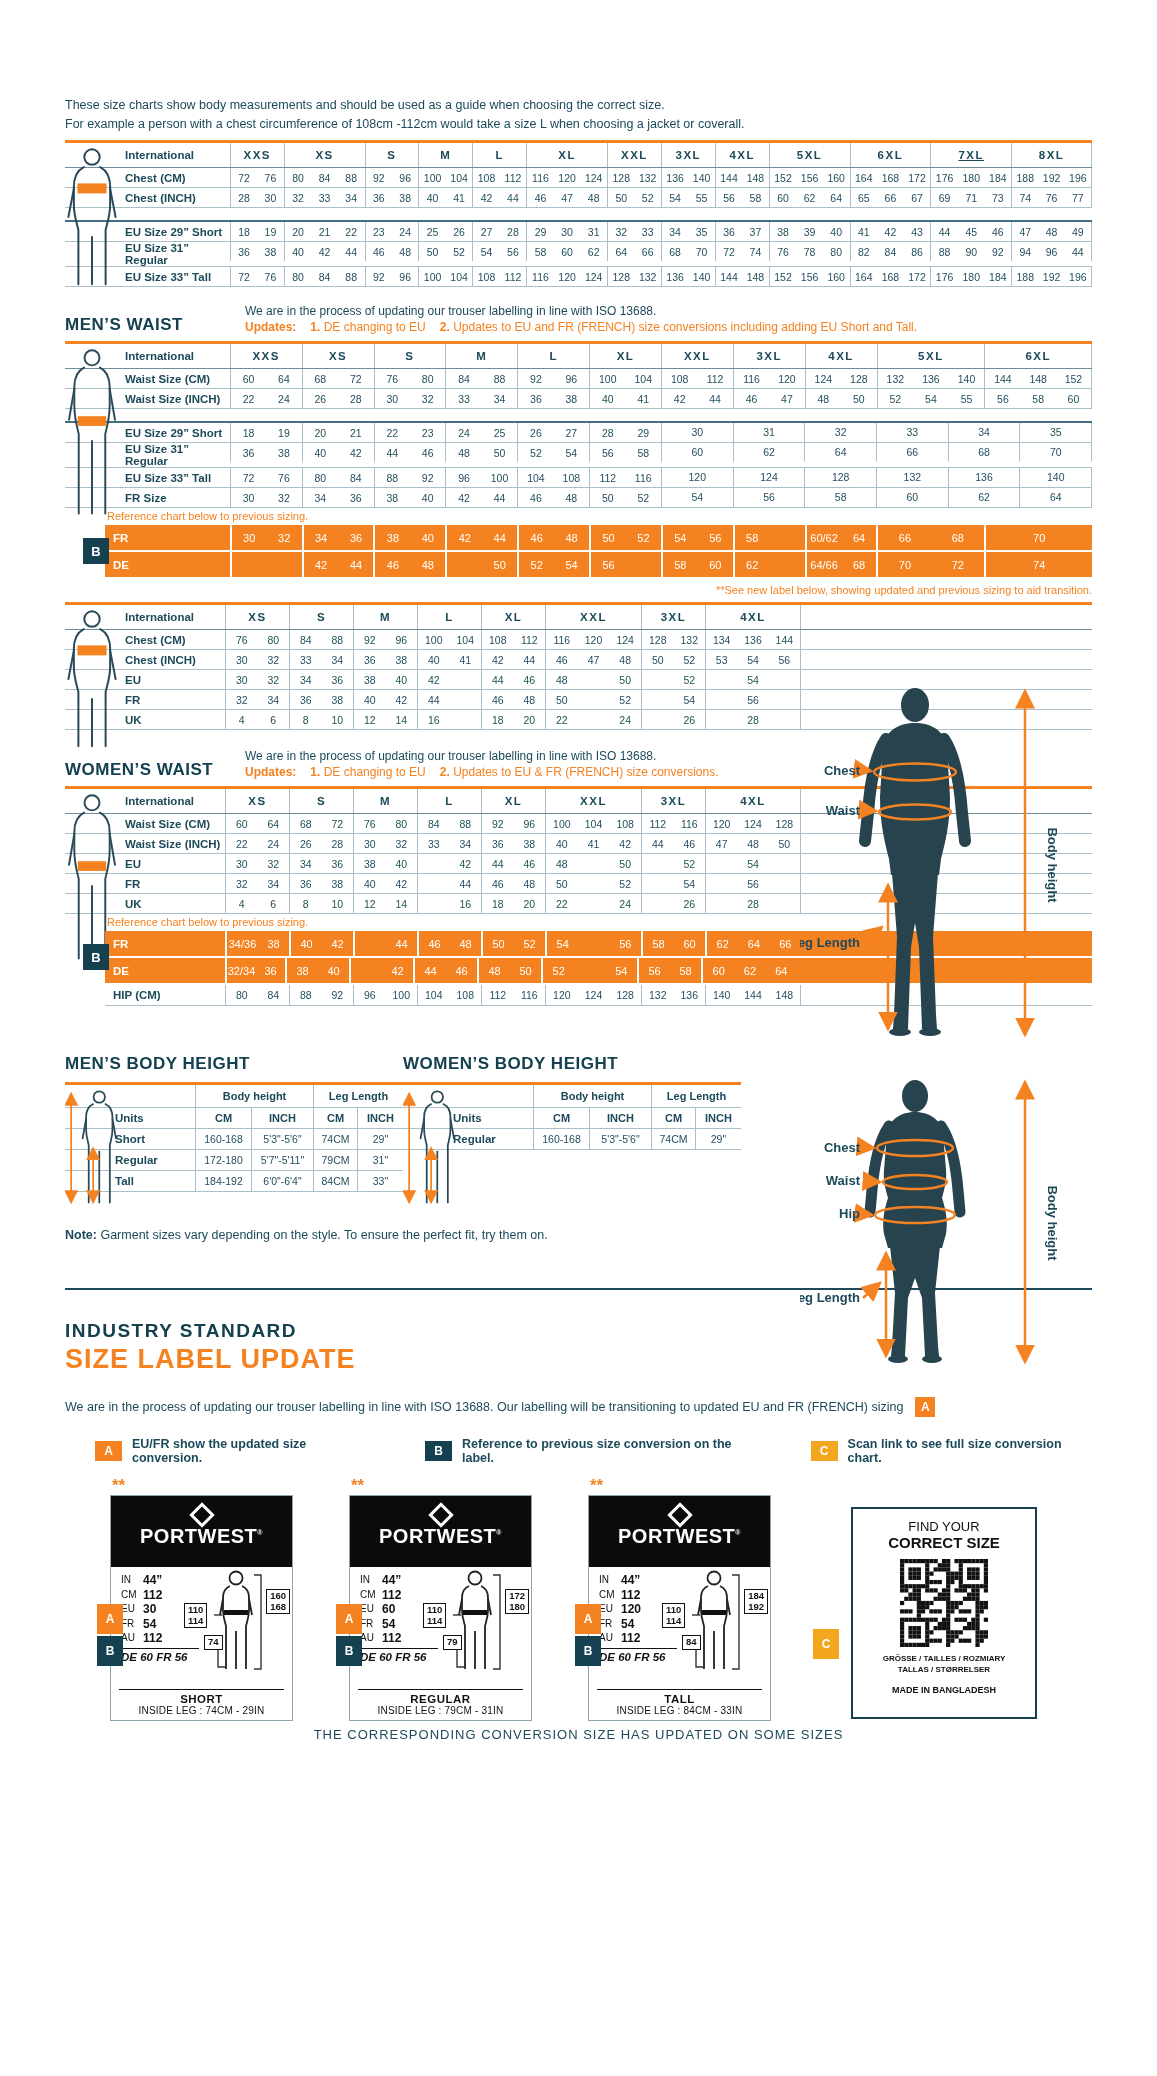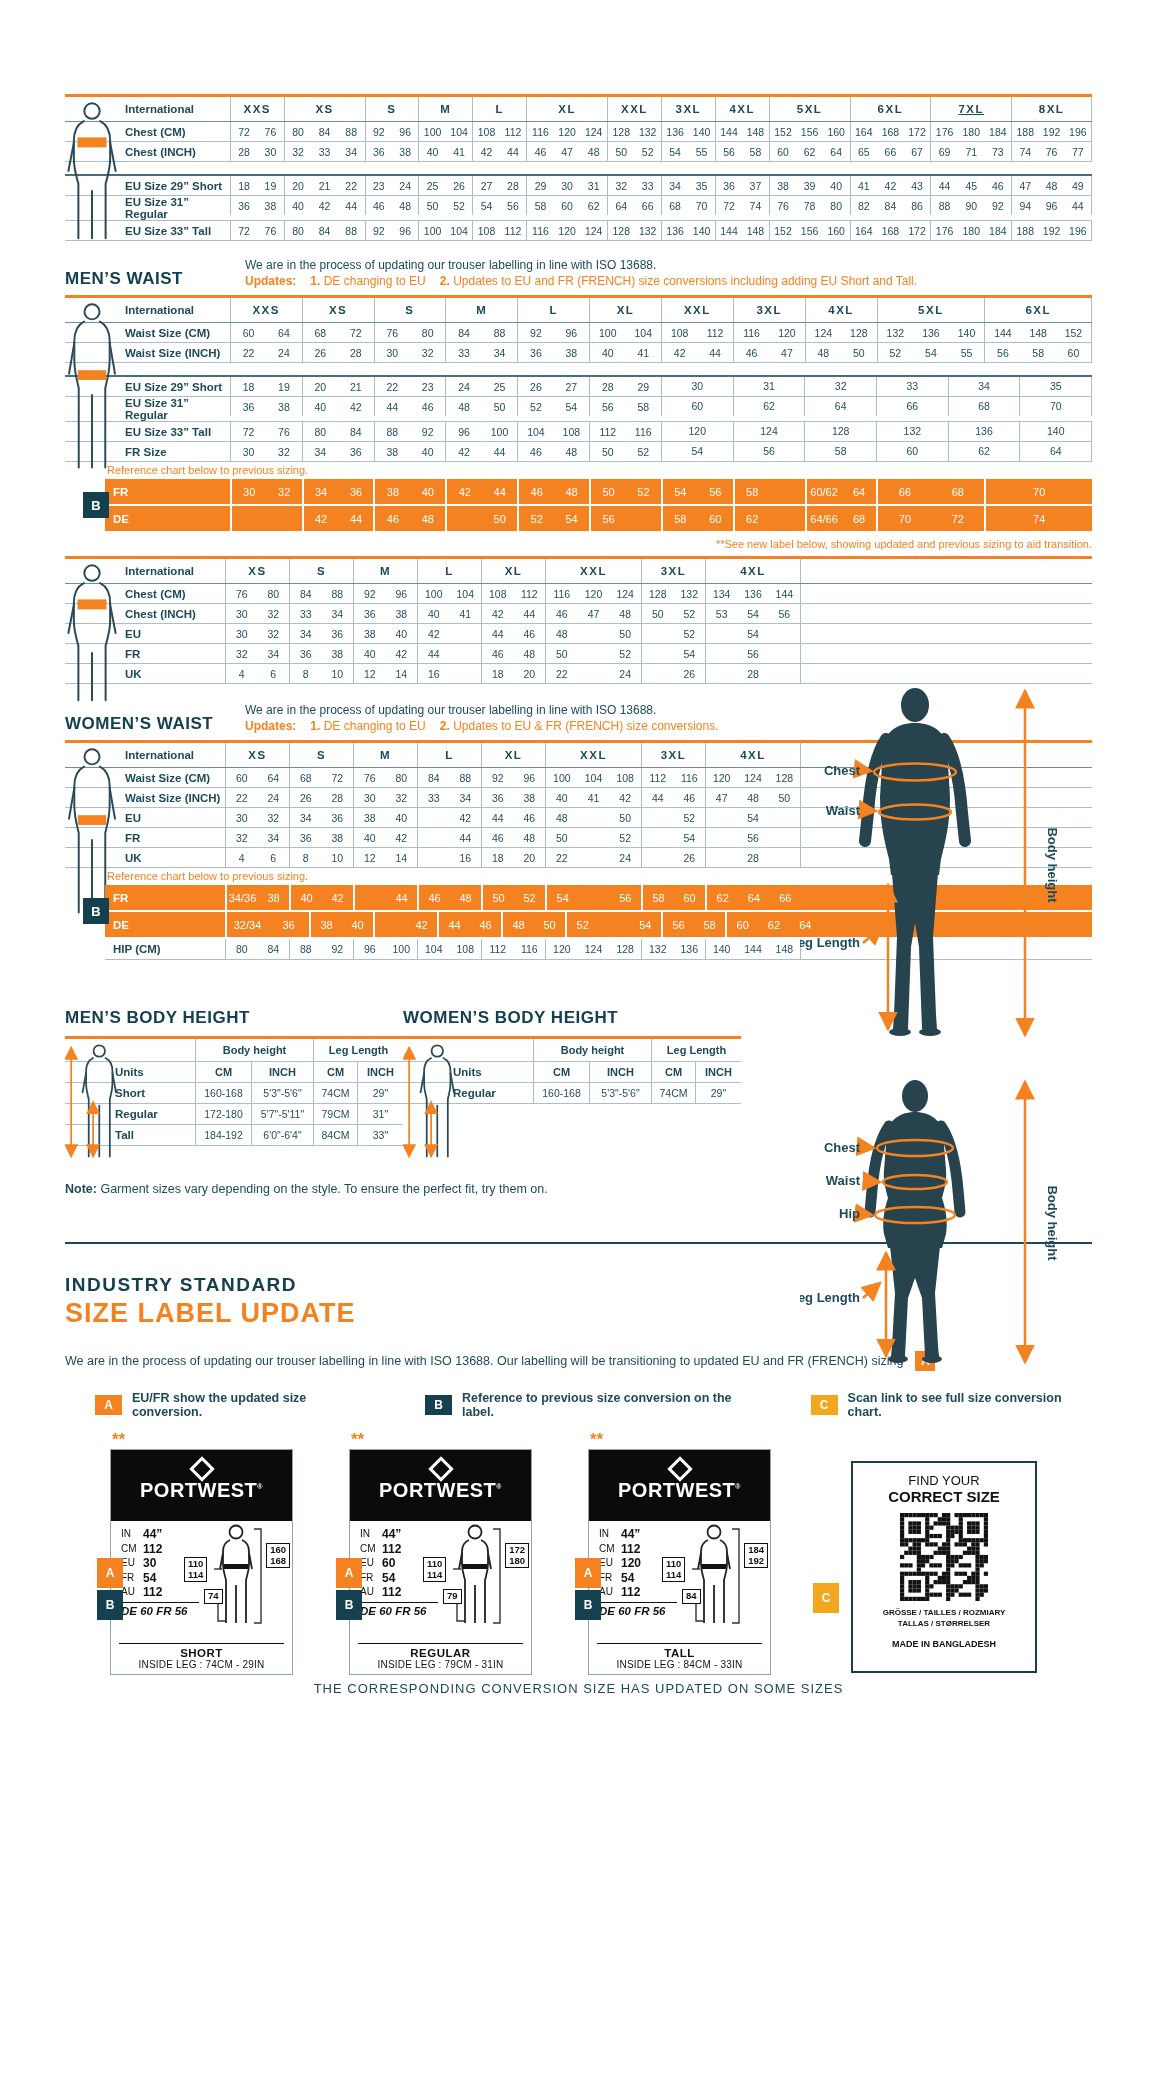--- a/index.html
+++ b/index.html
@@ -120,20 +120,24 @@
 
 <div class="content">
   <svg width="0" height="0" style="position:absolute">
     <defs>
       <marker id="arO" markerWidth="9" markerHeight="9" refX="7" refY="4" orient="auto-start-reverse">
         <path d="M0,0 L8,4 L0,8 Z" fill="#F58220"></path>
       </marker>
     </defs>
   </svg>
 
+  <div class="desc">
+    <div>These size charts show body measurements and should be used as a guide when choosing the correct size.</div>
+    <div>For example a person with a chest circumference of 108cm -112cm would take a size L when choosing a jacket or coverall.</div>
+  </div>
 
   <div>
       <div class="sizetable" style="--lw: 165px;">
         <svg class="figicon" width="54" height="138" viewBox="0 0 58 152">
           <g stroke="#2A4A58" stroke-width="2.2" fill="none" stroke-linecap="round">
             <circle cx="29" cy="10" r="8.5" fill="#fff"></circle>
             <path d="M20,21 C12,25 9,33 9,43 L9,62 C9,74 12,82 14,90 L14,150"></path>
             <path d="M38,21 C46,25 49,33 49,43 L49,62 C49,74 46,82 44,90 L44,150"></path>
             <path d="M9,45 L3,76"></path>
             <path d="M49,45 L55,76"></path>
@@ -1302,21 +1306,21 @@
               <span class="tv">60</span>
             </div>
             <div class="tcell slots" style="width: 96px;">
               <span class="tv">62</span>
               <span class="tv">64</span>
               <span class="tv">66</span>
             </div>
           </div>
           <div class="trow refrow">
             <div class="tlabel">DE</div>
-            <div class="tcell slots" style="width: 84px;">
+            <div class="tcell slots" style="width: 60px;">
               <span class="tv">32/34</span>
               <span class="tv">36</span>
             </div>
             <div class="tcell slots" style="width: 64px;">
               <span class="tv">38</span>
               <span class="tv">40</span>
             </div>
             <div class="tcell slots" style="width: 64px;">
               <span class="tv"></span>
               <span class="tv">42</span>

